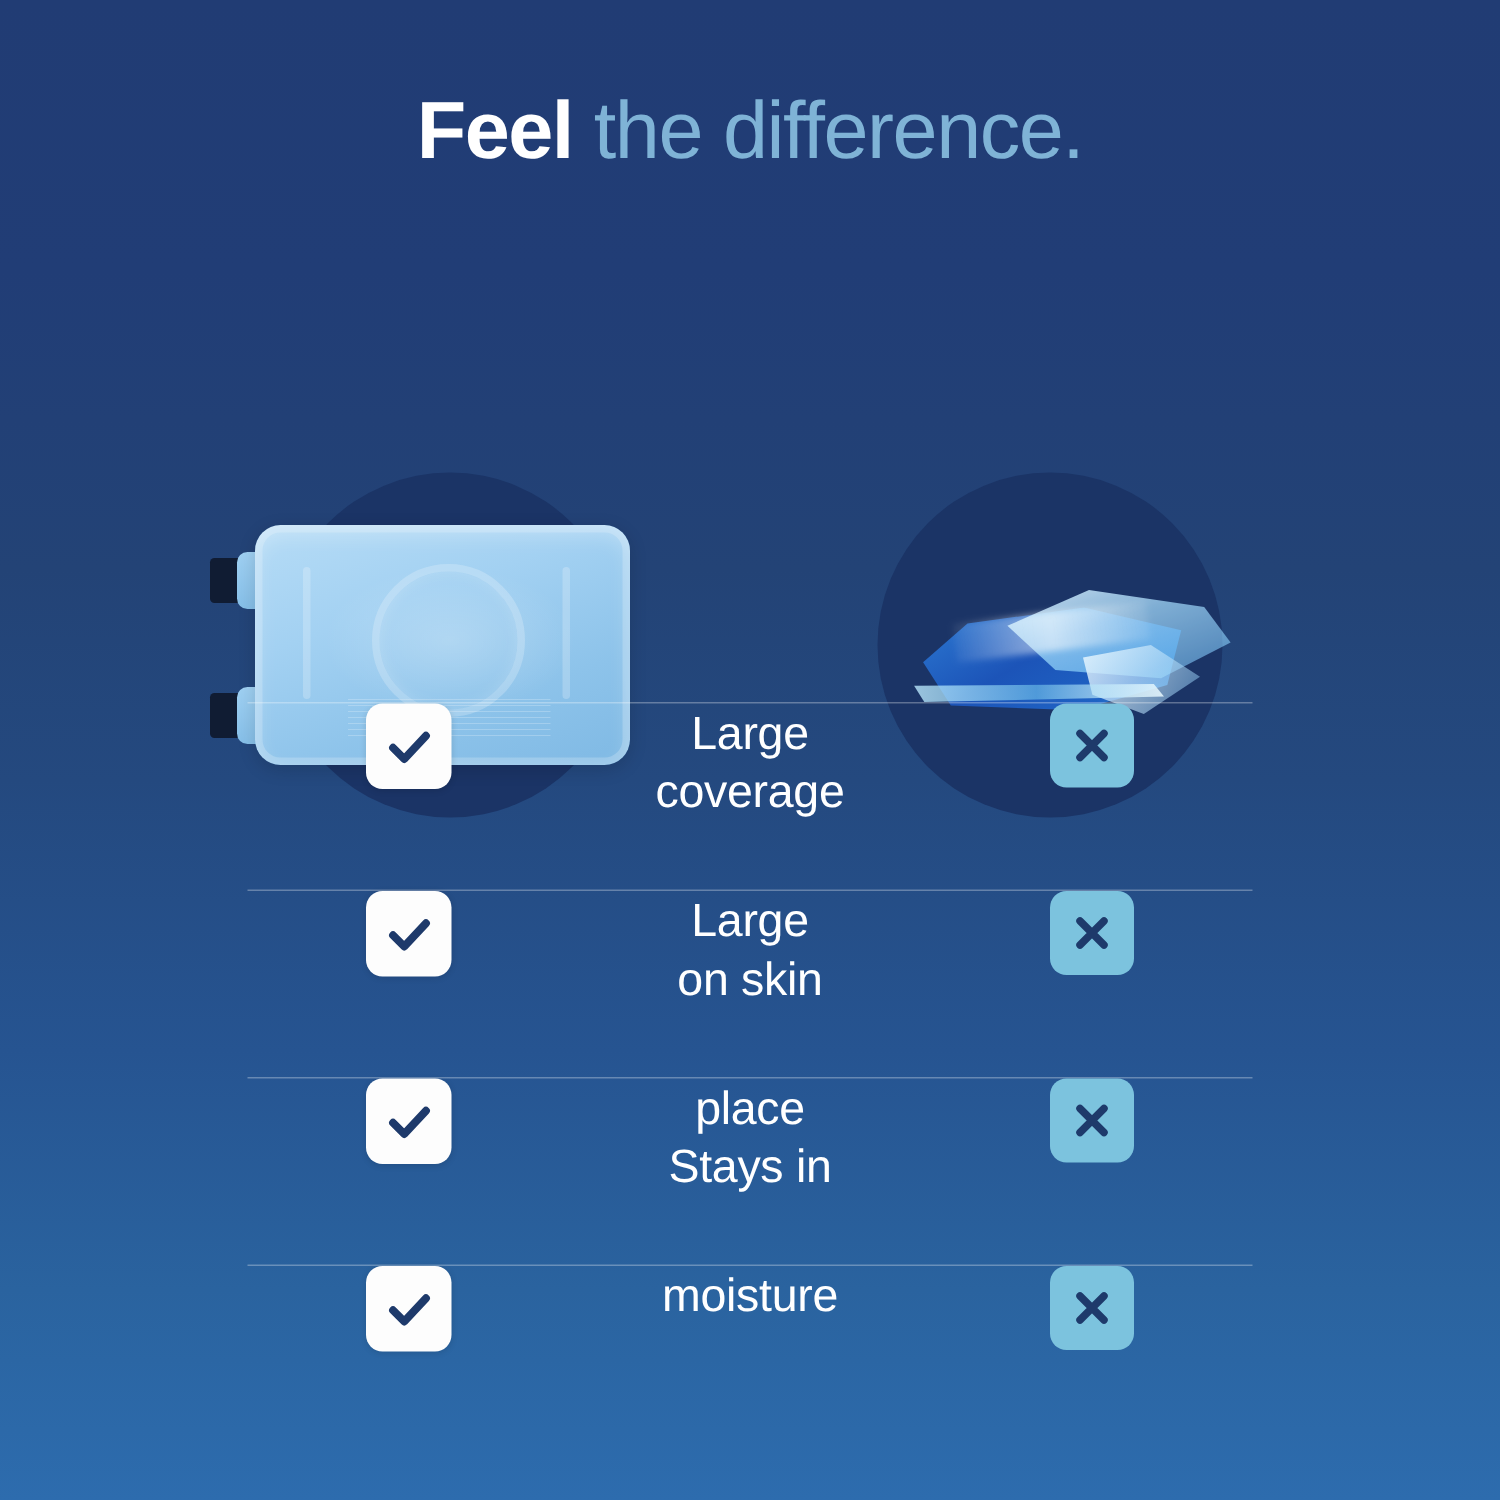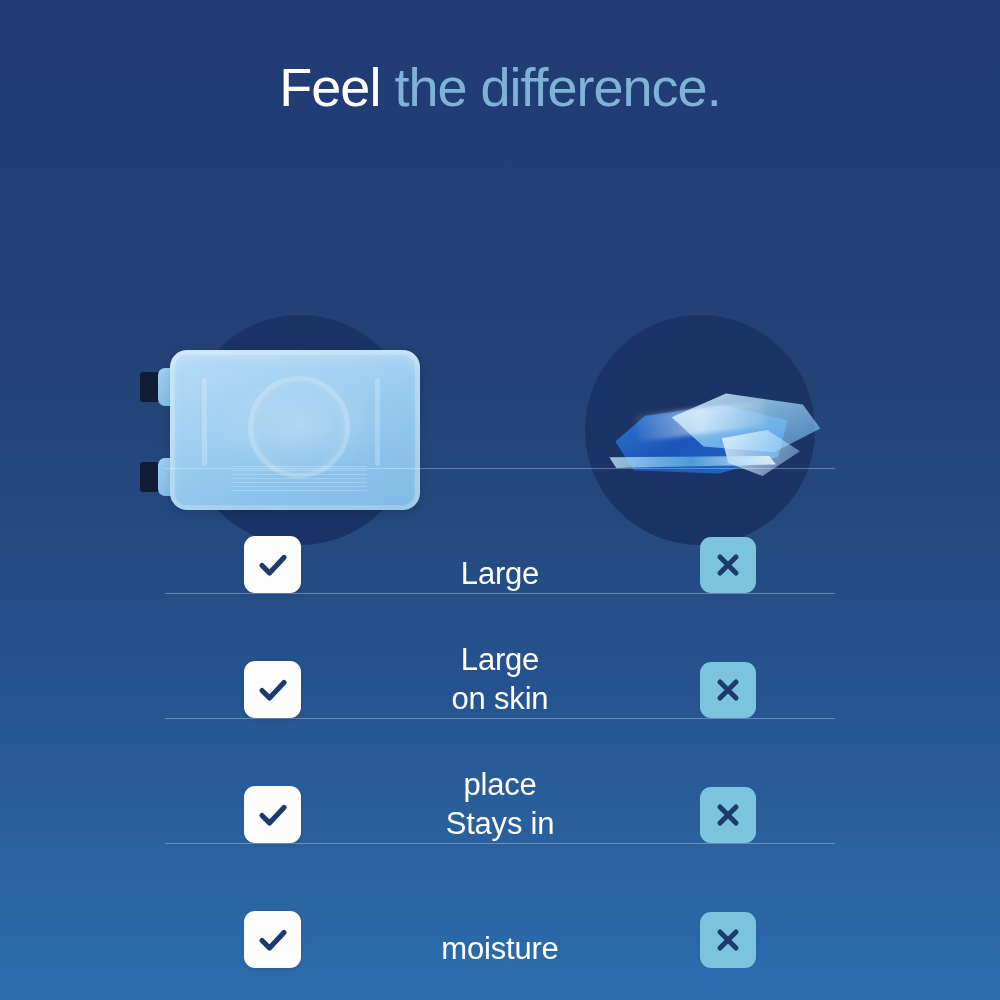--- a/index.html
+++ b/index.html
@@ -35,21 +35,21 @@
     top: 52px;
     left: 0;
     width: 1000px;
     text-align: center;
     font-size: 54px;
     line-height: 70px;
     letter-spacing: -1.0px;
     white-space: nowrap;
   }
   .headline .strong {
-    font-weight: normal;
+    font-weight: bold;
     color: #ffffff;
     margin-top: 40px;
   }
   .headline .light {
     font-weight: normal;
     color: #7fb3d6;
   }
 
   
   .showcase {
@@ -218,21 +218,21 @@
     top: 468px;
     width: 670px;
   }
   .divider {
     height: 1px;
     width: 100%;
     background: rgba(255,255,255,0.30);
   }
   .row {
     display: flex;
-    align-items: flex-end;
+    align-items: flex-start;
     height: 124px;
   }
   .cell-left {
     width: 215px;
     display: flex;
     justify-content: center;
     align-items: center;
   }
   .cell-mid {
     flex: 1;
@@ -317,20 +317,21 @@
         <div class="box-check">
           <span>
             <svg width="34" height="34" viewBox="0 0 34 34">
                 <path d="M6 17.5 L13.5 25 L28 9.5" fill="none" stroke="#1e3a6b" stroke-width="5.2" stroke-linecap="round" stroke-linejoin="round"></path>
               </svg>
           </span>
         </div>
       </div>
       <div class="cell-mid">
         <div>Large</div>
+        <div>coverage</div>
       </div>
       <div class="cell-right">
         <div class="box-x">
           <span>
             <svg width="30" height="30" viewBox="0 0 30 30">
                 <path d="M7 7 L23 23 M23 7 L7 23" fill="none" stroke="#1e3a6b" stroke-width="5" stroke-linecap="round"></path>
               </svg>
           </span>
         </div>
       </div>

